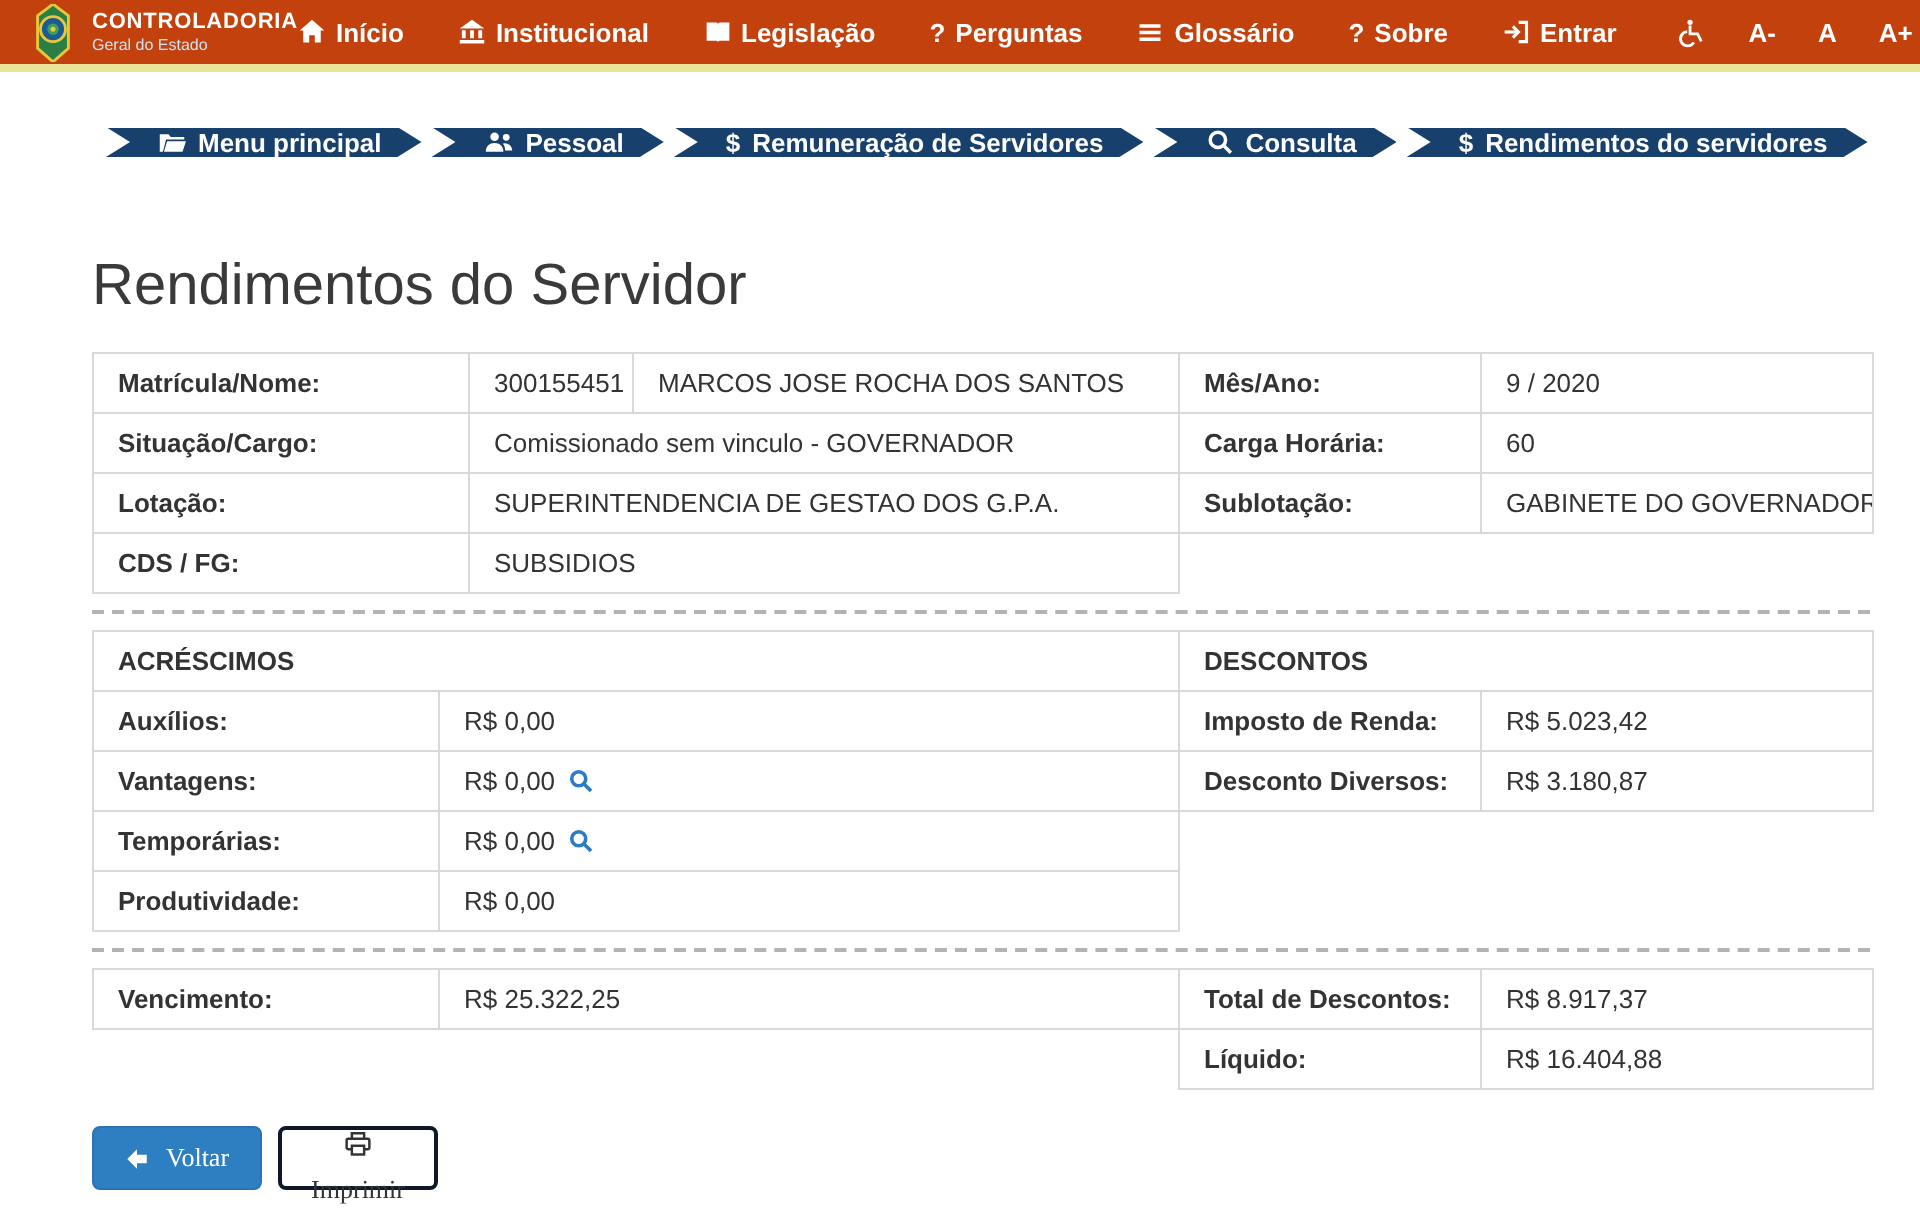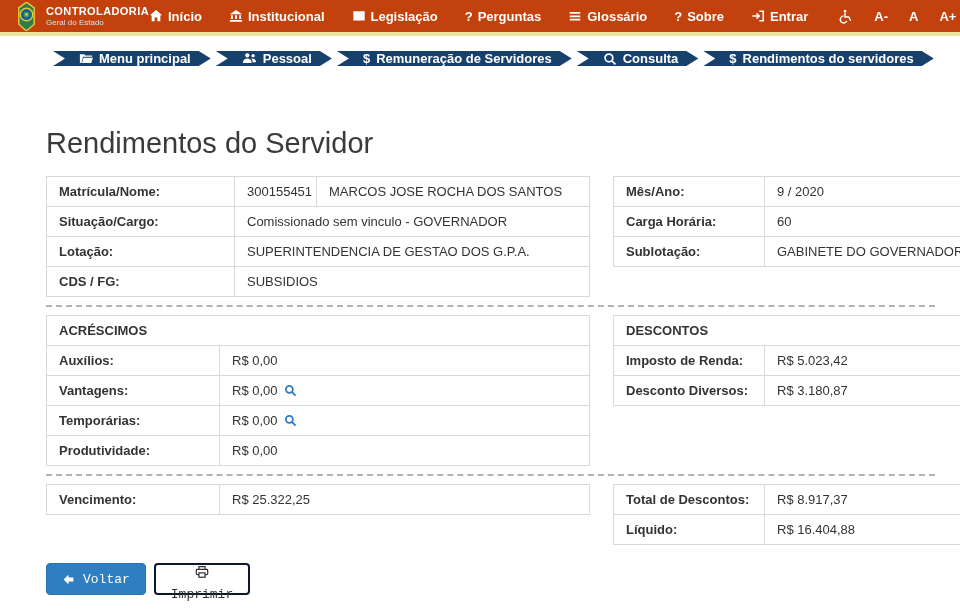--- a/index.html
+++ b/index.html
@@ -16,49 +16,49 @@
   .nav-links { display: flex; align-items: center; gap: 27px; margin-left: auto; }
   .nav-link { display: flex; align-items: center; gap: 5px; color: #fff; font-size: 13px;
     font-weight: bold; cursor: pointer; white-space: nowrap; }
   .nav-link svg { display: block; }
   .q-glyph { font-weight: bold; font-size: 13px; }
   .access { display: flex; align-items: center; gap: 21px; margin-left: 30px; margin-right: 4px; }
   .access-btn { color: #fff; font-size: 13px; font-weight: bold; cursor: pointer;
     display: flex; align-items: center; }
 
   
-  .breadcrumb { display: flex; align-items: flex-start; height: 40px; margin: 15px 12px 0 36px; }
+  .breadcrumb { display: flex; align-items: center; height: 40px; margin: 15px 12px 0 36px; }
   .crumb-lead { width: 20px; background: #17406d;
     clip-path: polygon(0 0, 100% 50%, 0 100%); margin-right: -8px; }
   .crumb { position: relative; background: #17406d; color: #fff; font-size: 13px; font-weight: bold;
     display: flex; align-items: center; gap: 6px; padding: 0 20px 0 26px; margin-left: 5px;
     clip-path: polygon(0 0, calc(100% - 12px) 0, 100% 50%, calc(100% - 12px) 100%, 0 100%, 12px 50%);
     cursor: pointer; white-space: nowrap; }
   .crumb .dollar { font-weight: bold; font-size: 13px; }
 
   
   .page-title { font-size: 29px; font-weight: 400; color: #3a3a3a; margin: 36px 4px 16px 46px; }
   .sheet { margin: 0 25px 0 46px; width: 889px; font-size: 13px; }
-  .half-row { display: flex; align-items: flex-start; gap: 24px; }
+  .half-row { display: flex; align-items: flex-start; }
   table { border-collapse: collapse; table-layout: fixed; }
   .tbl-left { width: 543px; }
   .tbl-right { width: 347px; margin-left: -1px; }
   td { border: 1px solid #d9d9d9; height: 30px; padding: 0 12px; overflow: hidden;
     white-space: nowrap; }
   td.lbl { font-weight: bold; color: #333; }
   td.sec-hdr { font-weight: bold; }
   .sep { border-top: 2px dashed #b3b3b3; margin: 8px 0; height: 0; }
   .val-with-lupa { display: flex; align-items: center; gap: 6px; }
   .lupa { color: #2b7cc4; display: inline-flex; cursor: pointer; }
 
   
   .actions { display: flex; gap: 8px; margin: 18px 0 0 46px; }
   .btn { display: inline-flex; align-items: center; gap: 8px; font-size: 13px;
     padding: 0 15px; height: 32px; border-radius: 4px; cursor: pointer;
-    font-family: Liberation Mono, monospace; }
+    font-family: Liberation Serif, serif; }
   .btn-primary { background: #2e7ec2; border: 1px solid #2a74b4; color: #fff; }
   .btn-default { background: #fff; border: 2px solid #0f172a; color: #333; flex-direction: column; }
   svg { flex: none; }
 </style>
 </head>
 <body>
 
 <div class="topnav">
   <div class="brand">
     <svg width="25" height="29" viewBox="0 0 26 30">

